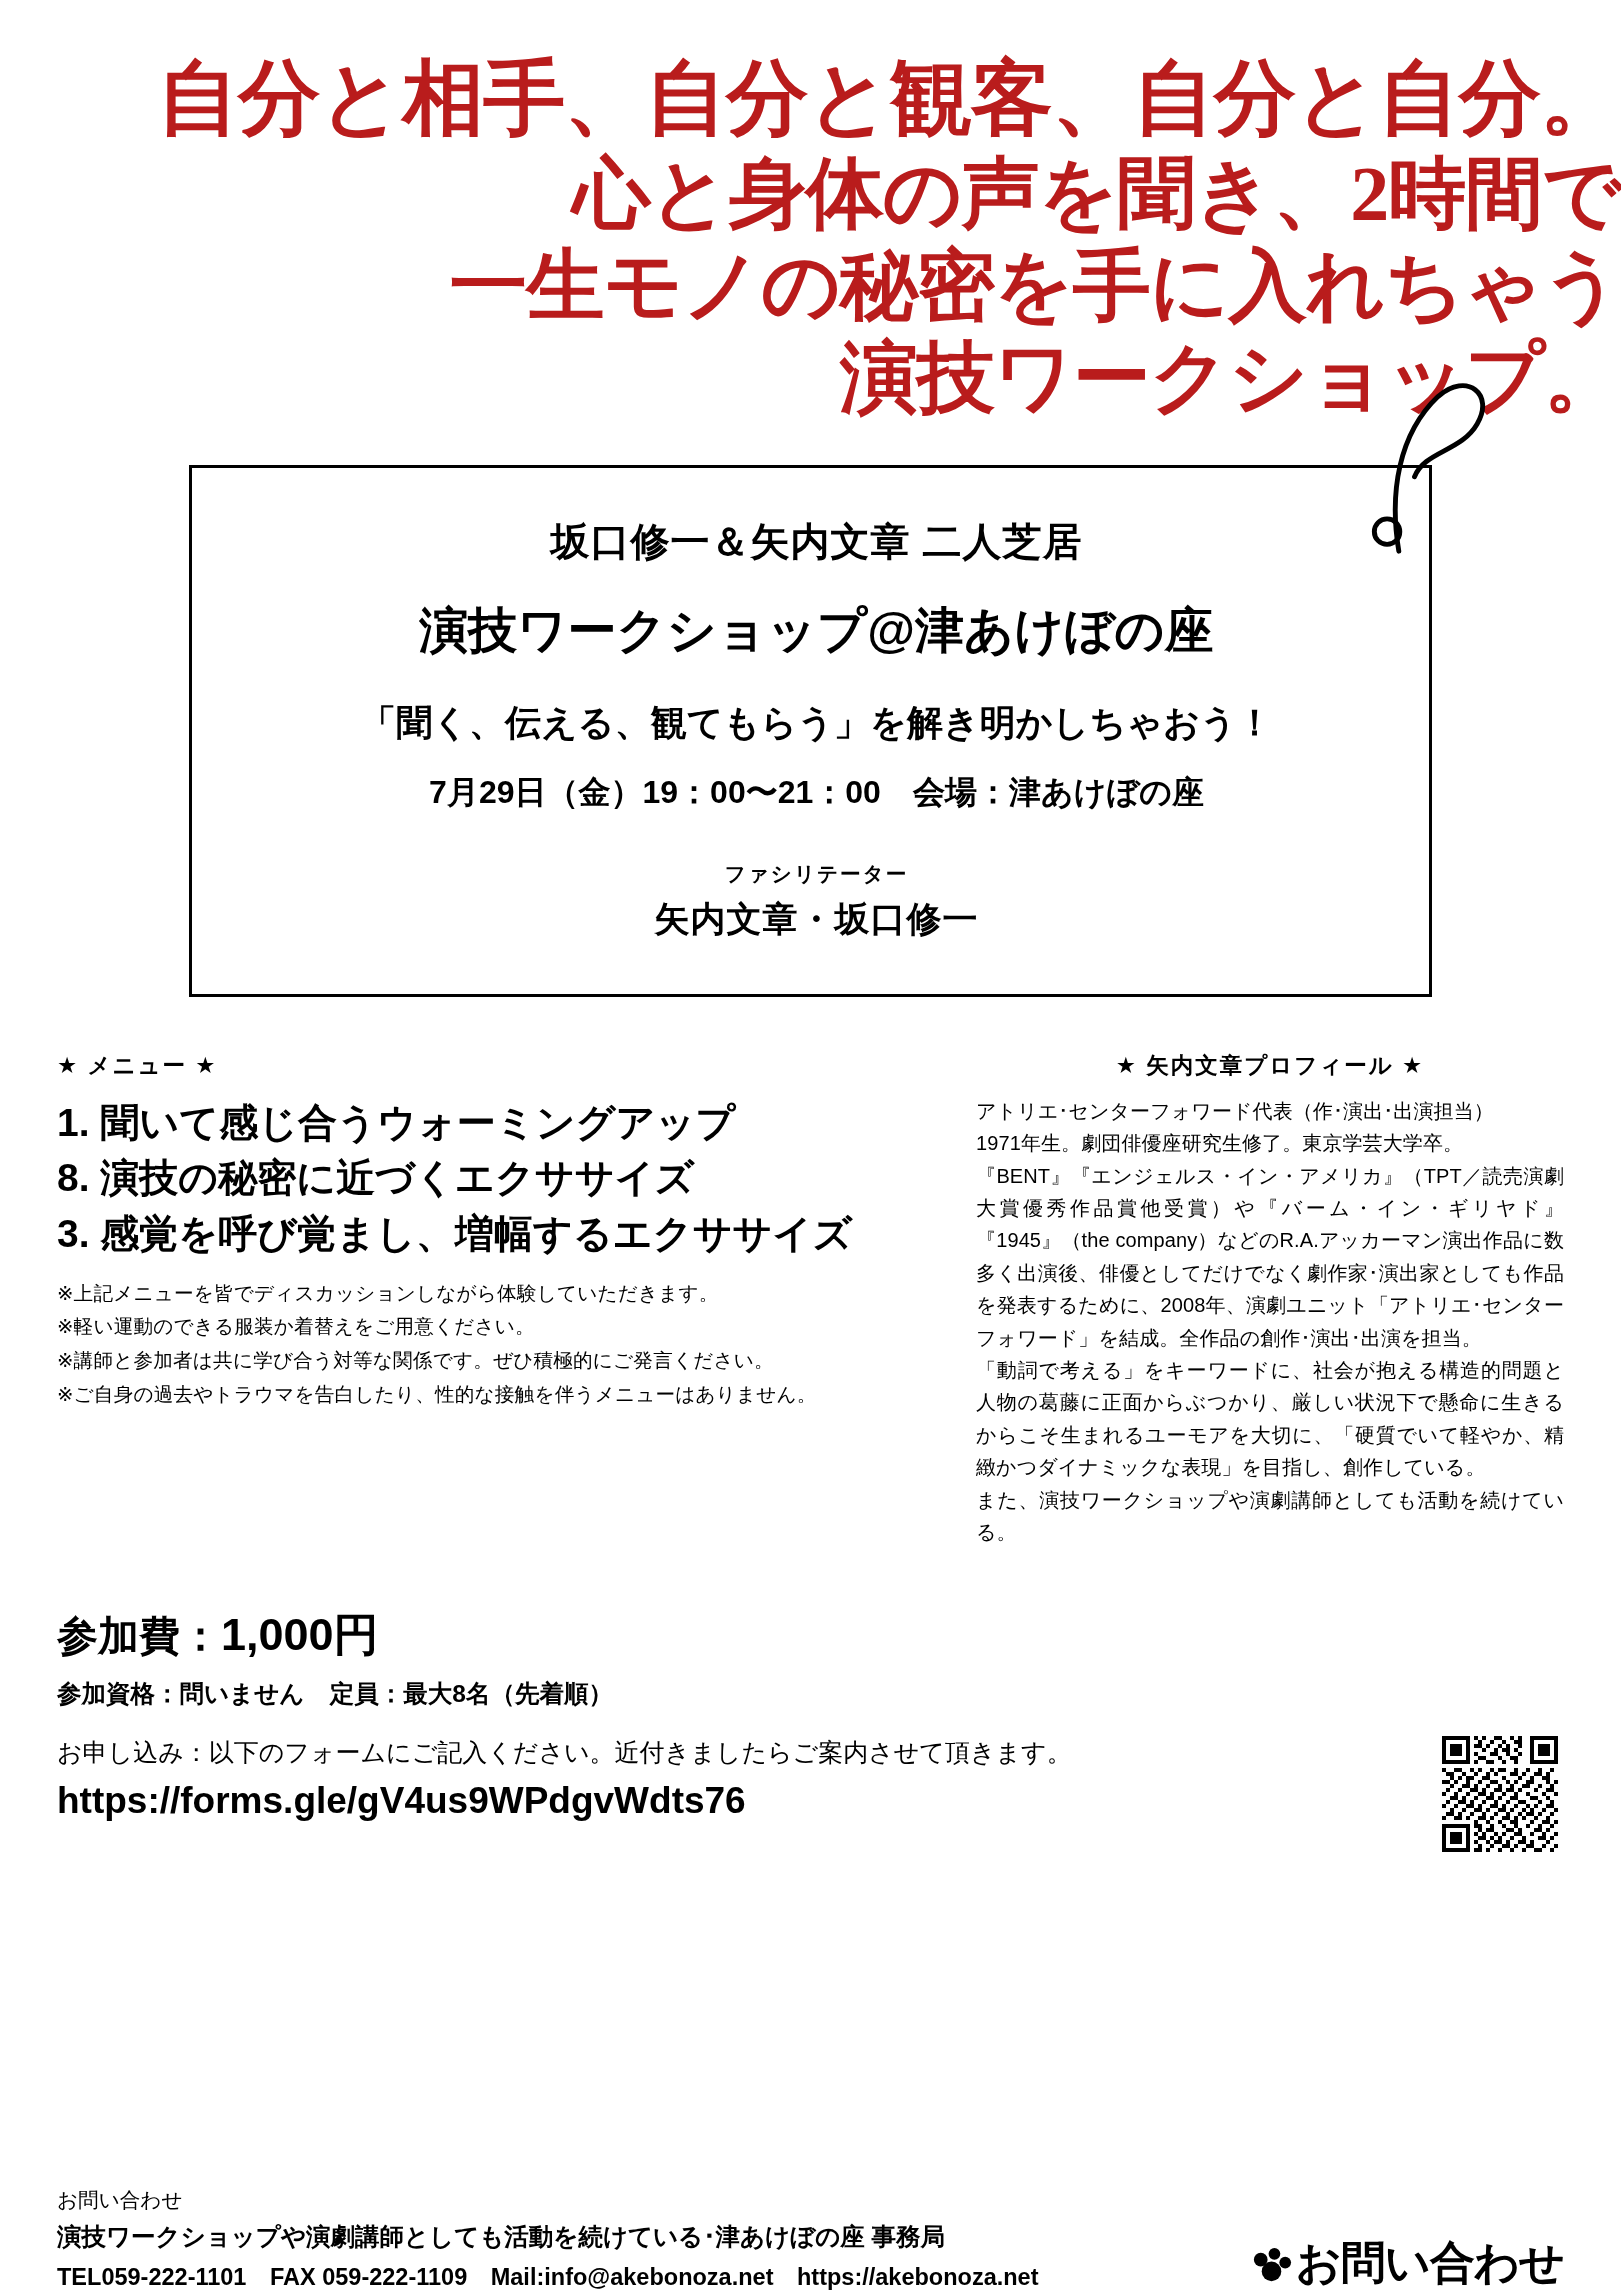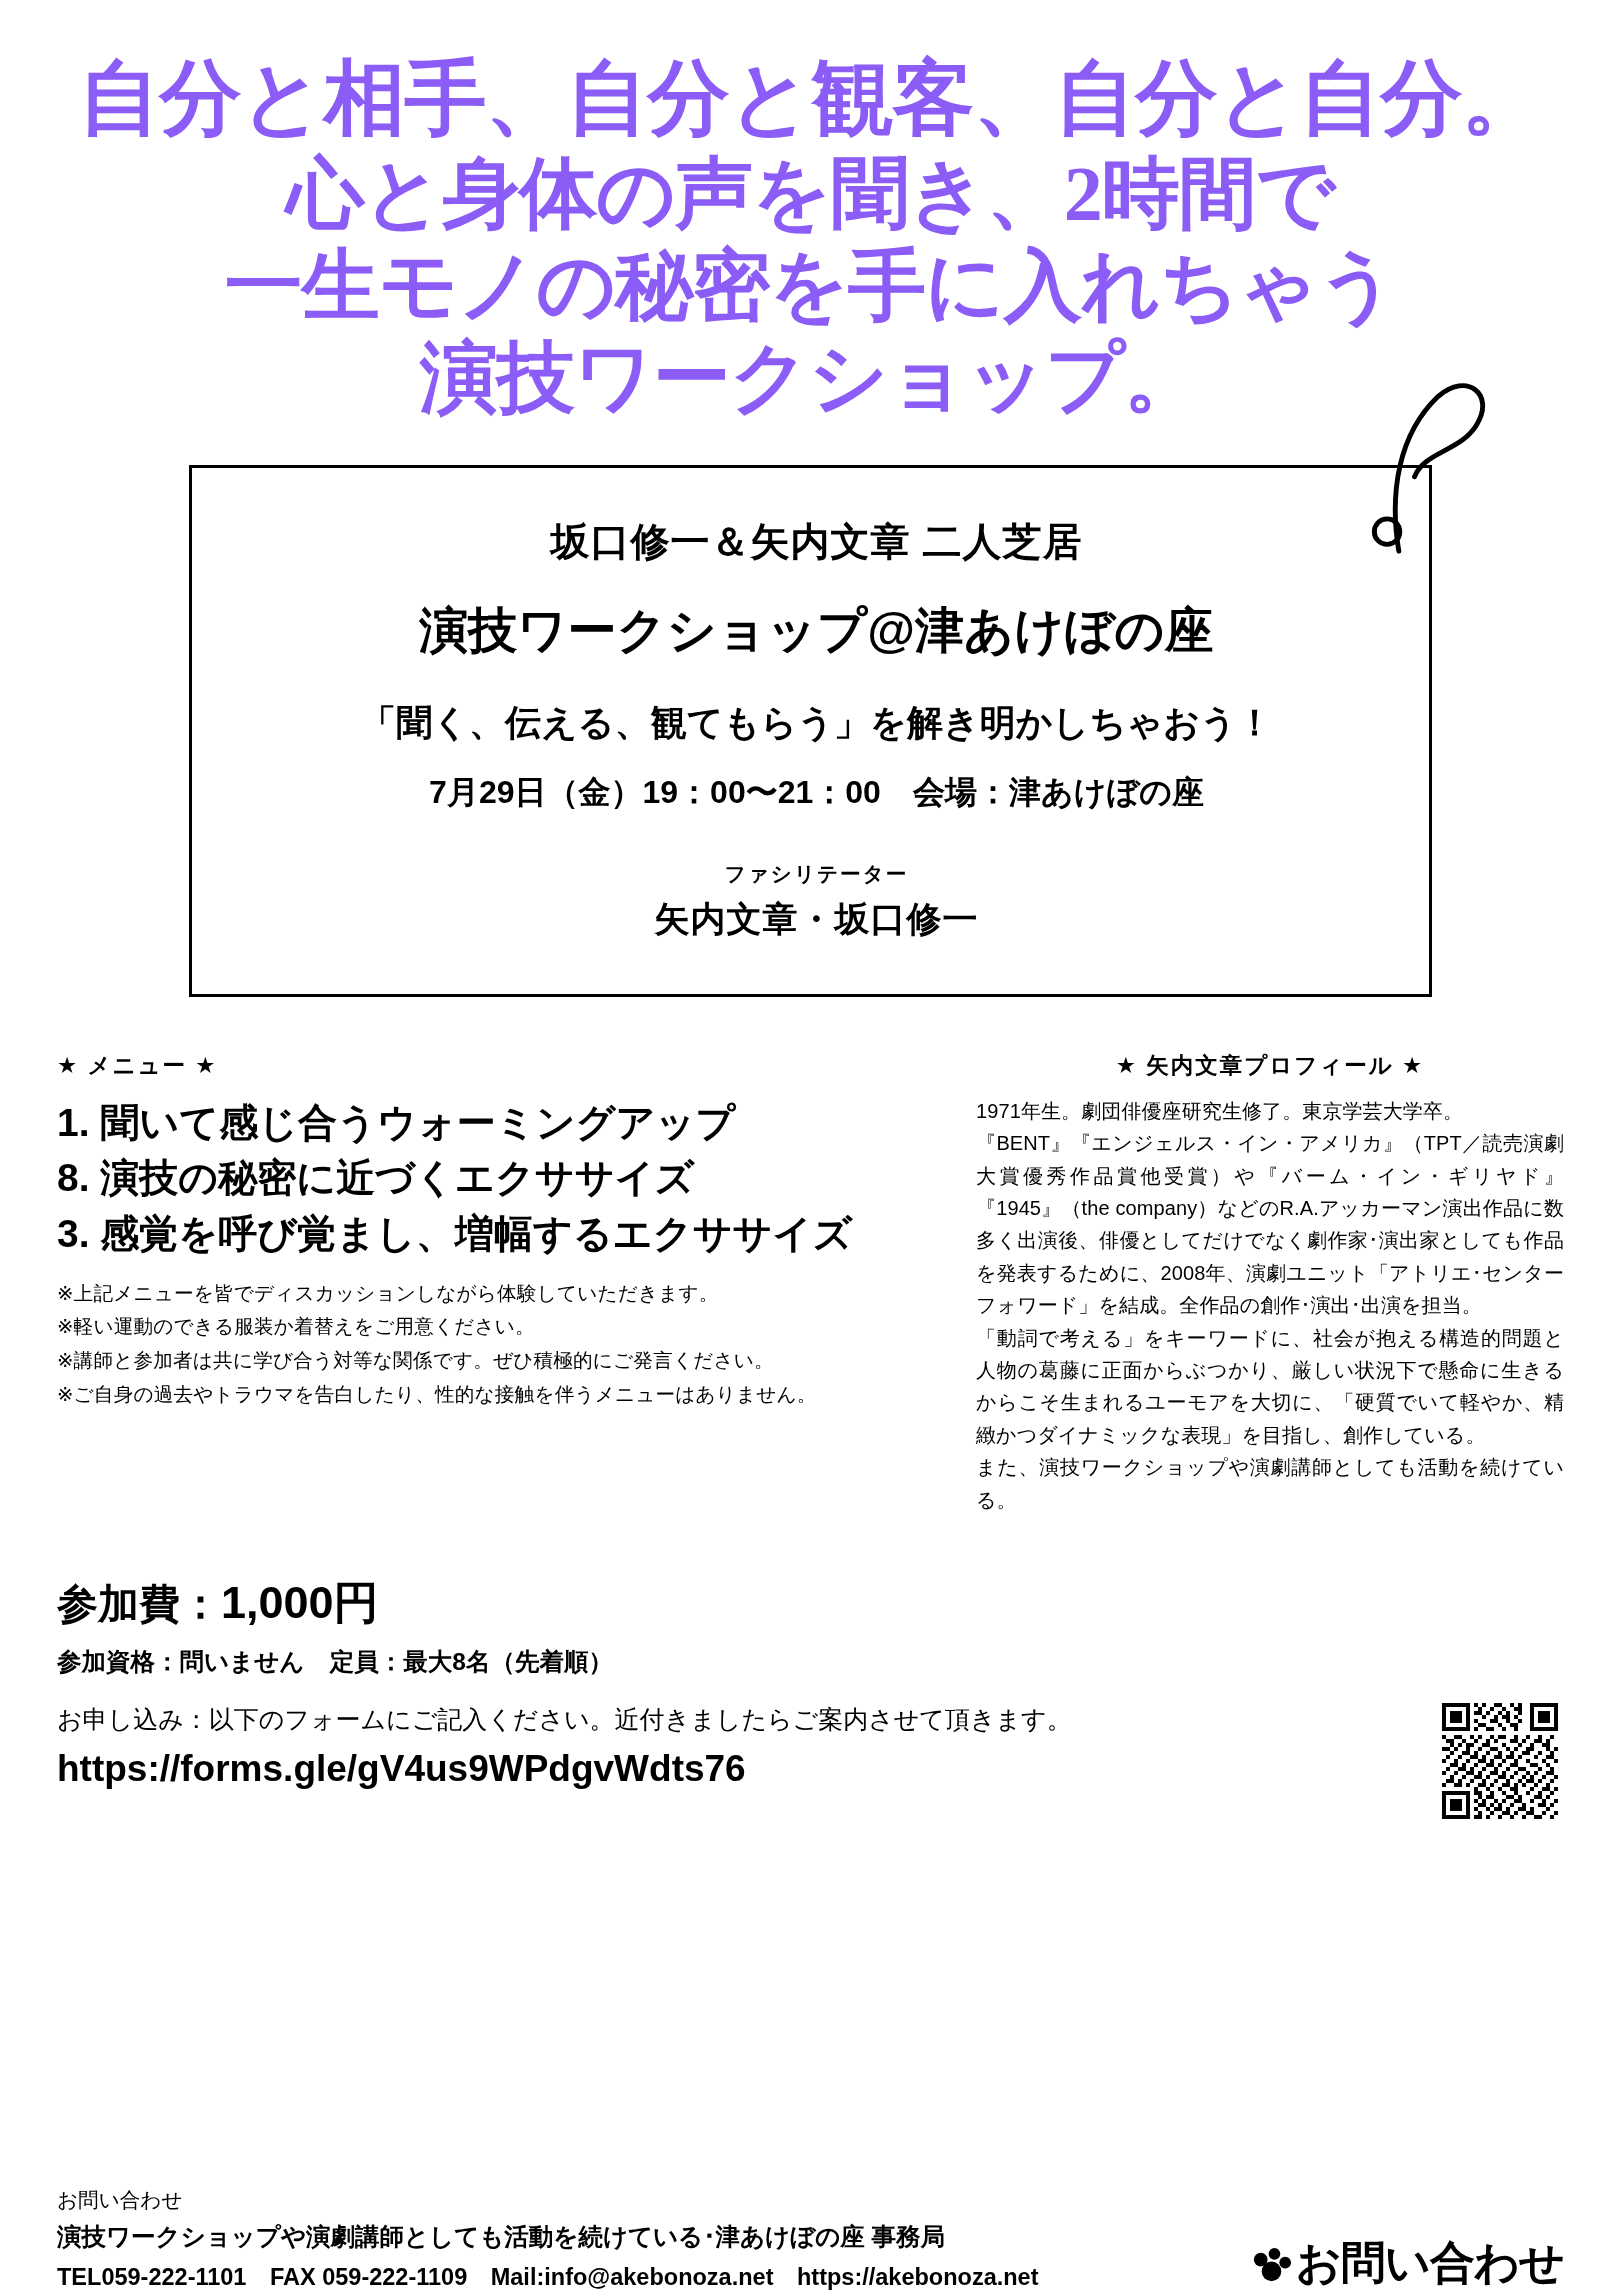--- a/index.html
+++ b/index.html
@@ -19,27 +19,27 @@
     position: relative;
     width: 1621px;
     height: 2293px;
     padding: 0;
     box-sizing: border-box;
   }
 
   
   .headline {
     margin: 51px 0 0 0;
-    text-align: center;
+    text-align: right;
     font-family: "Liberation Serif", "DejaVu Serif", serif;
     font-weight: 700;
     font-size: 80px;
     line-height: 1.18;
     letter-spacing: -1px;
-    color: #8b5cf6;
+    color: #b91c1c;
   }
   .headline div {
     white-space: nowrap;
   }
   .headline .l1 { font-size: 82px; }
   .headline .l2 { font-size: 78px; }
   .headline .l3 { font-size: 78px; }
   .headline .l4 { font-size: 78px; }
 
   
@@ -274,20 +274,21 @@
         <div>※上記メニューを皆でディスカッションしながら体験していただきます。</div>
         <div>※軽い運動のできる服装か着替えをご用意ください。</div>
         <div>※講師と参加者は共に学び合う対等な関係です。ぜひ積極的にご発言ください。</div>
         <div>※ご自身の過去やトラウマを告白したり、性的な接触を伴うメニューはありません。</div>
       </div>
     </div>
 
     <div class="col-right">
       <div class="star-head">★ 矢内文章プロフィール ★</div>
       <div class="profile">
+        <p>アトリエ･センターフォワード代表（作･演出･出演担当）</p>
         <p>1971年生。劇団俳優座研究生修了。東京学芸大学卒。</p>
         <p>『BENT』『エンジェルス・イン・アメリカ』（TPT／読売演劇大賞優秀作品賞他受賞）や『バーム・イン・ギリヤド』『1945』（the company）などのR.A.アッカーマン演出作品に数多く出演後、俳優としてだけでなく劇作家･演出家としても作品を発表するために、2008年、演劇ユニット「アトリエ･センターフォワード」を結成。全作品の創作･演出･出演を担当。</p>
         <p>「動詞で考える」をキーワードに、社会が抱える構造的問題と人物の葛藤に正面からぶつかり、厳しい状況下で懸命に生きるからこそ生まれるユーモアを大切に、「硬質でいて軽やか、精緻かつダイナミックな表現」を目指し、創作している。</p>
         <p>また、演技ワークショップや演劇講師としても活動を続けている。</p>
       </div>
     </div>
   </div>
 
   <div class="fee-block">
     <div class="fee">

